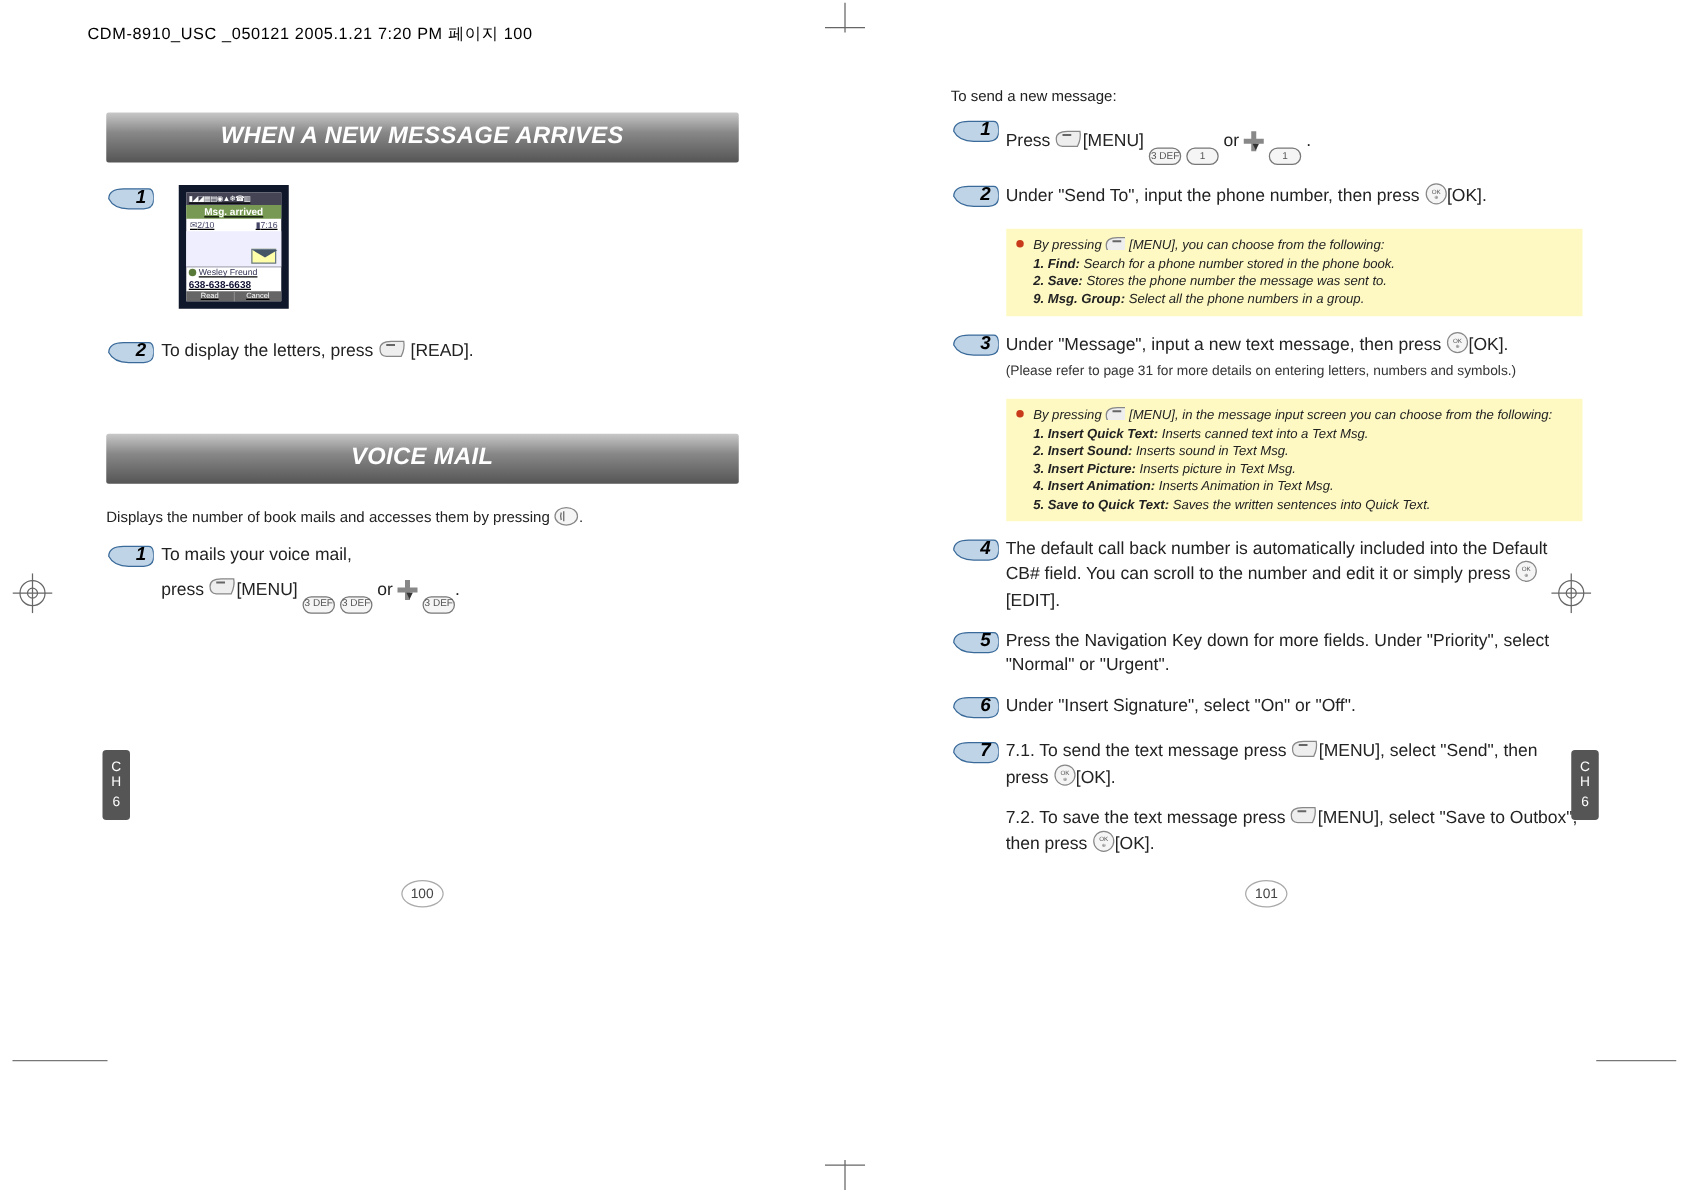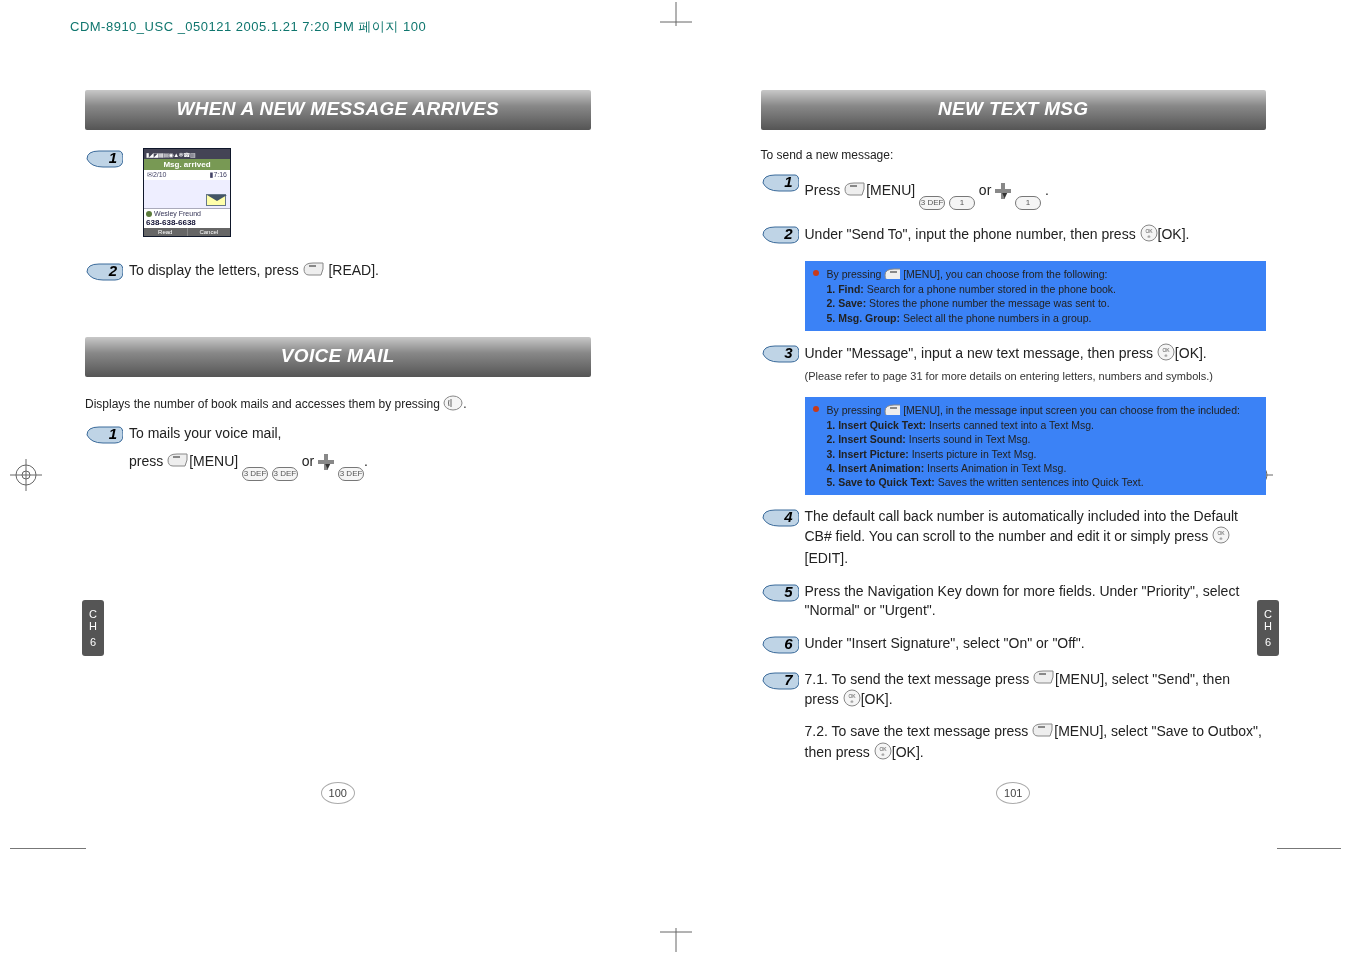--- a/index.html
+++ b/index.html
@@ -1,18 +1,18 @@
 <!DOCTYPE html>
 <html><head>
   <meta charset="utf-8">
   <style>
     * { margin: 0; padding: 0; box-sizing: border-box; }
     body { font-family: Arial, Helvetica, sans-serif; background: #fff; width: 1351px; height: 954px; position: relative; }
     
-    .header-line { position: absolute; top: 18px; left: 70px; font-size: 13px; color: #0f766e; font-family: "Arial Narrow", Arial, sans-serif; letter-spacing: 0.5px; }
+    .header-line { position: absolute; top: 18px; left: 70px; font-size: 13px; color: #000000; font-family: "Arial Narrow", Arial, sans-serif; letter-spacing: 0.5px; }
     
     .pages { display: flex; position: absolute; top: 40px; left: 0; width: 1351px; }
     .page { width: 50%; padding: 30px 85px 40px 85px; position: relative; }
     
     .section-header { 
       background: linear-gradient(to bottom, #c8c8c8 0%, #888 40%, #555 100%); 
       color: #fff; 
       font-weight: bold; 
       font-style: italic;
       font-size: 19px; 
@@ -25,21 +25,21 @@
     .section-header.first { margin-top: 20px; }
     
     .step { display: flex; align-items: flex-start; margin-bottom: 14px; position: relative; }
     .step-bullet { flex-shrink: 0; width: 38px; height: 22px; position: relative; margin-right: 6px; }
     .step-bullet svg { width: 38px; height: 22px; }
     .step-num { position: absolute; top: 1px; right: 6px; font-size: 15px; font-weight: bold; color: #000; font-style: italic; }
     .step-body { flex: 1; font-size: 14px; color: #222; line-height: 1.35; }
     .step .phone-mock { margin-left: 14px; }
     
     .phone-mock {
-      width: 88px; border: 1px solid #0f172a; background: #fff; font-size: 8px; flex-shrink: 0;
+      width: 88px; border: 6px solid #0f172a; background: #fff; font-size: 8px; flex-shrink: 0; text-decoration: underline;
     }
     .phone-mock .statusbar { background: #445; height: 10px; display:flex; align-items:center; padding:0 2px; color:#fff; font-size:6px; letter-spacing:-0.5px; }
     .phone-mock .title { background: #789954; color:#fff; text-align:center; font-size:8px; padding:1px 0; font-weight:bold; }
     .phone-mock .row1 { display:flex; justify-content:space-between; padding:1px 3px; font-size:7px; color:#446; }
     .phone-mock .body { height:28px; background:#eef; display:flex; align-items:flex-end; justify-content:flex-end; padding:2px 4px; }
     .phone-mock .envelope { width:20px; height:12px; border:1px solid #678; background:#ffa; position:relative; }
     .phone-mock .envelope::before { content:''; position:absolute; top:0; left:0; right:0; height:0; border-left:10px solid transparent; border-right:10px solid transparent; border-top:6px solid #456; }
     .phone-mock .sender { padding:1px 2px; font-size:7px; color:#335; border-top:1px solid #aab; }
     .phone-mock .sender .dot { display:inline-block; width:6px; height:6px; background:#5a7a3a; border-radius:50%; vertical-align:middle; margin-right:2px; }
     .phone-mock .num { font-size:8px; color:#113; font-weight:bold; padding:0 2px 1px 2px; }
@@ -53,21 +53,21 @@
     .pill-key { display:inline-flex; align-items:center; justify-content:center; width:26px; height:14px; border:1px solid #777; border-radius:8px; font-size:8px; color:#555; background:#f5f5f5; vertical-align:middle;margin-top:24px; }
     .nav-cross { display:inline-block; width:16px; height:16px; vertical-align:middle; position:relative; }
     .nav-cross::before, .nav-cross::after { content:''; position:absolute; background:#888; }
     .nav-cross::before { left:6px; top:0; width:4px; height:16px; }
     .nav-cross::after { top:6px; left:0; width:16px; height:4px; }
     .nav-cross .arrow { position:absolute; left:5px; bottom:-2px; font-size:9px; color:#333; }
     
     .intro-text { font-size: 12px; color:#222; margin-bottom: 10px; }
     .subnote { font-size: 11px; color:#333; line-height:1.3; margin-top:3px; }
     
-    .info-box { background:#3b82f6; margin: 6px 0 12px 44px; padding: 6px 8px 6px 22px; font-size:10.5px; line-height:1.35; color:#222; position:relative; }
+    .info-box { background:#fef9c3; margin: 6px 0 12px 44px; padding: 6px 8px 6px 22px; font-size:10.5px; line-height:1.35; color:#222; position:relative;font-style:italic; }
     .info-box .dot { position:absolute; left:8px; top:9px; width:6px; height:6px; background:#c83a1a; border-radius:50%; }
     .info-box b { font-weight:bold; }
     
     .side-tab { position:absolute; width:22px; height:56px; background:#555; color:#fff; font-size:11px; display:flex; flex-direction:column; align-items:center; justify-content:center; border-radius:3px; line-height:1.1; }
     .side-tab.left { left: 82px; top: 560px; }
     .side-tab.right { right: 72px; top: 560px; }
     
     .page-num-circle { width:34px; height:22px; border:1px solid #aaa; border-radius:50%; display:flex; align-items:center; justify-content:center; font-size:11px; color:#444; position:absolute; bottom:20px; }
     .page-num-circle.l { left: 50%; transform: translateX(-50%); }
     
@@ -210,21 +210,20 @@
 
     <div class="side-tab left">
         <span>C</span>
         <span>H</span>
         <span style="margin-top:4px">6</span>
       </div>
     <div class="page-num-circle l" style="bottom:15px">100</div>
   </div>
 
   <div class="page">
-    <div class="section-header first">NEW TEXT MSG</div>
 
     <div class="intro-text">To send a new message:</div>
 
     <div class="step">
       <div class="step-bullet"><svg>
             <use href="#teardrop"></use>
           </svg><span class="step-num">1</span></div>
       <div class="step-body">
         <span>Press</span>
         <span class="inline-icon"><svg class="softkey-icon">
@@ -252,21 +251,21 @@
 
     <div class="info-box">
       <div class="dot"></div>
       <span>By pressing</span>
       <span class="inline-icon"><svg class="softkey-icon" style="width:16px;height:11px">
             <use href="#softkey"></use>
           </svg></span>
       <span>[MENU], you can choose from the following:</span><br>
       <b>1. Find:</b><span> Search for a phone number stored in the phone book.</span><br>
       <b>2. Save:</b><span> Stores the phone number the message was sent to.</span><br>
-      <b>5. Msg. Group:</b><span> Select all the phone numbers in a group.</span>
+      <b>9. Msg. Group:</b><span> Select all the phone numbers in a group.</span>
     </div>
 
     <div class="step">
       <div class="step-bullet"><svg>
             <use href="#teardrop"></use>
           </svg><span class="step-num">3</span></div>
       <div class="step-body">
         <span>Under "Message", input a new text message, then press</span>
         <span class="inline-icon"><svg class="ok-icon">
               <use href="#okkey"></use>
@@ -274,21 +273,21 @@
         <div class="subnote">(Please refer to page 31 for more details on entering letters, numbers and symbols.)</div>
       </div>
     </div>
 
     <div class="info-box">
       <div class="dot"></div>
       <span>By pressing</span>
       <span class="inline-icon"><svg class="softkey-icon" style="width:16px;height:11px">
             <use href="#softkey"></use>
           </svg></span>
-      <span>[MENU], in the message input screen you can choose from the included:</span><br>
+      <span>[MENU], in the message input screen you can choose from the following:</span><br>
       <b>1.  Insert Quick Text:</b><span> Inserts canned text into a Text Msg.</span><br>
       <b>2.  Insert Sound:</b><span> Inserts sound in Text Msg.</span><br>
       <b>3.  Insert Picture:</b><span> Inserts picture in Text Msg.</span><br>
       <b>4.  Insert Animation:</b><span> Inserts Animation in Text Msg.</span><br>
       <b>5.  Save to Quick Text:</b><span> Saves the written sentences into Quick Text.</span>
     </div>
 
     <div class="step">
       <div class="step-bullet"><svg>
             <use href="#teardrop"></use>

